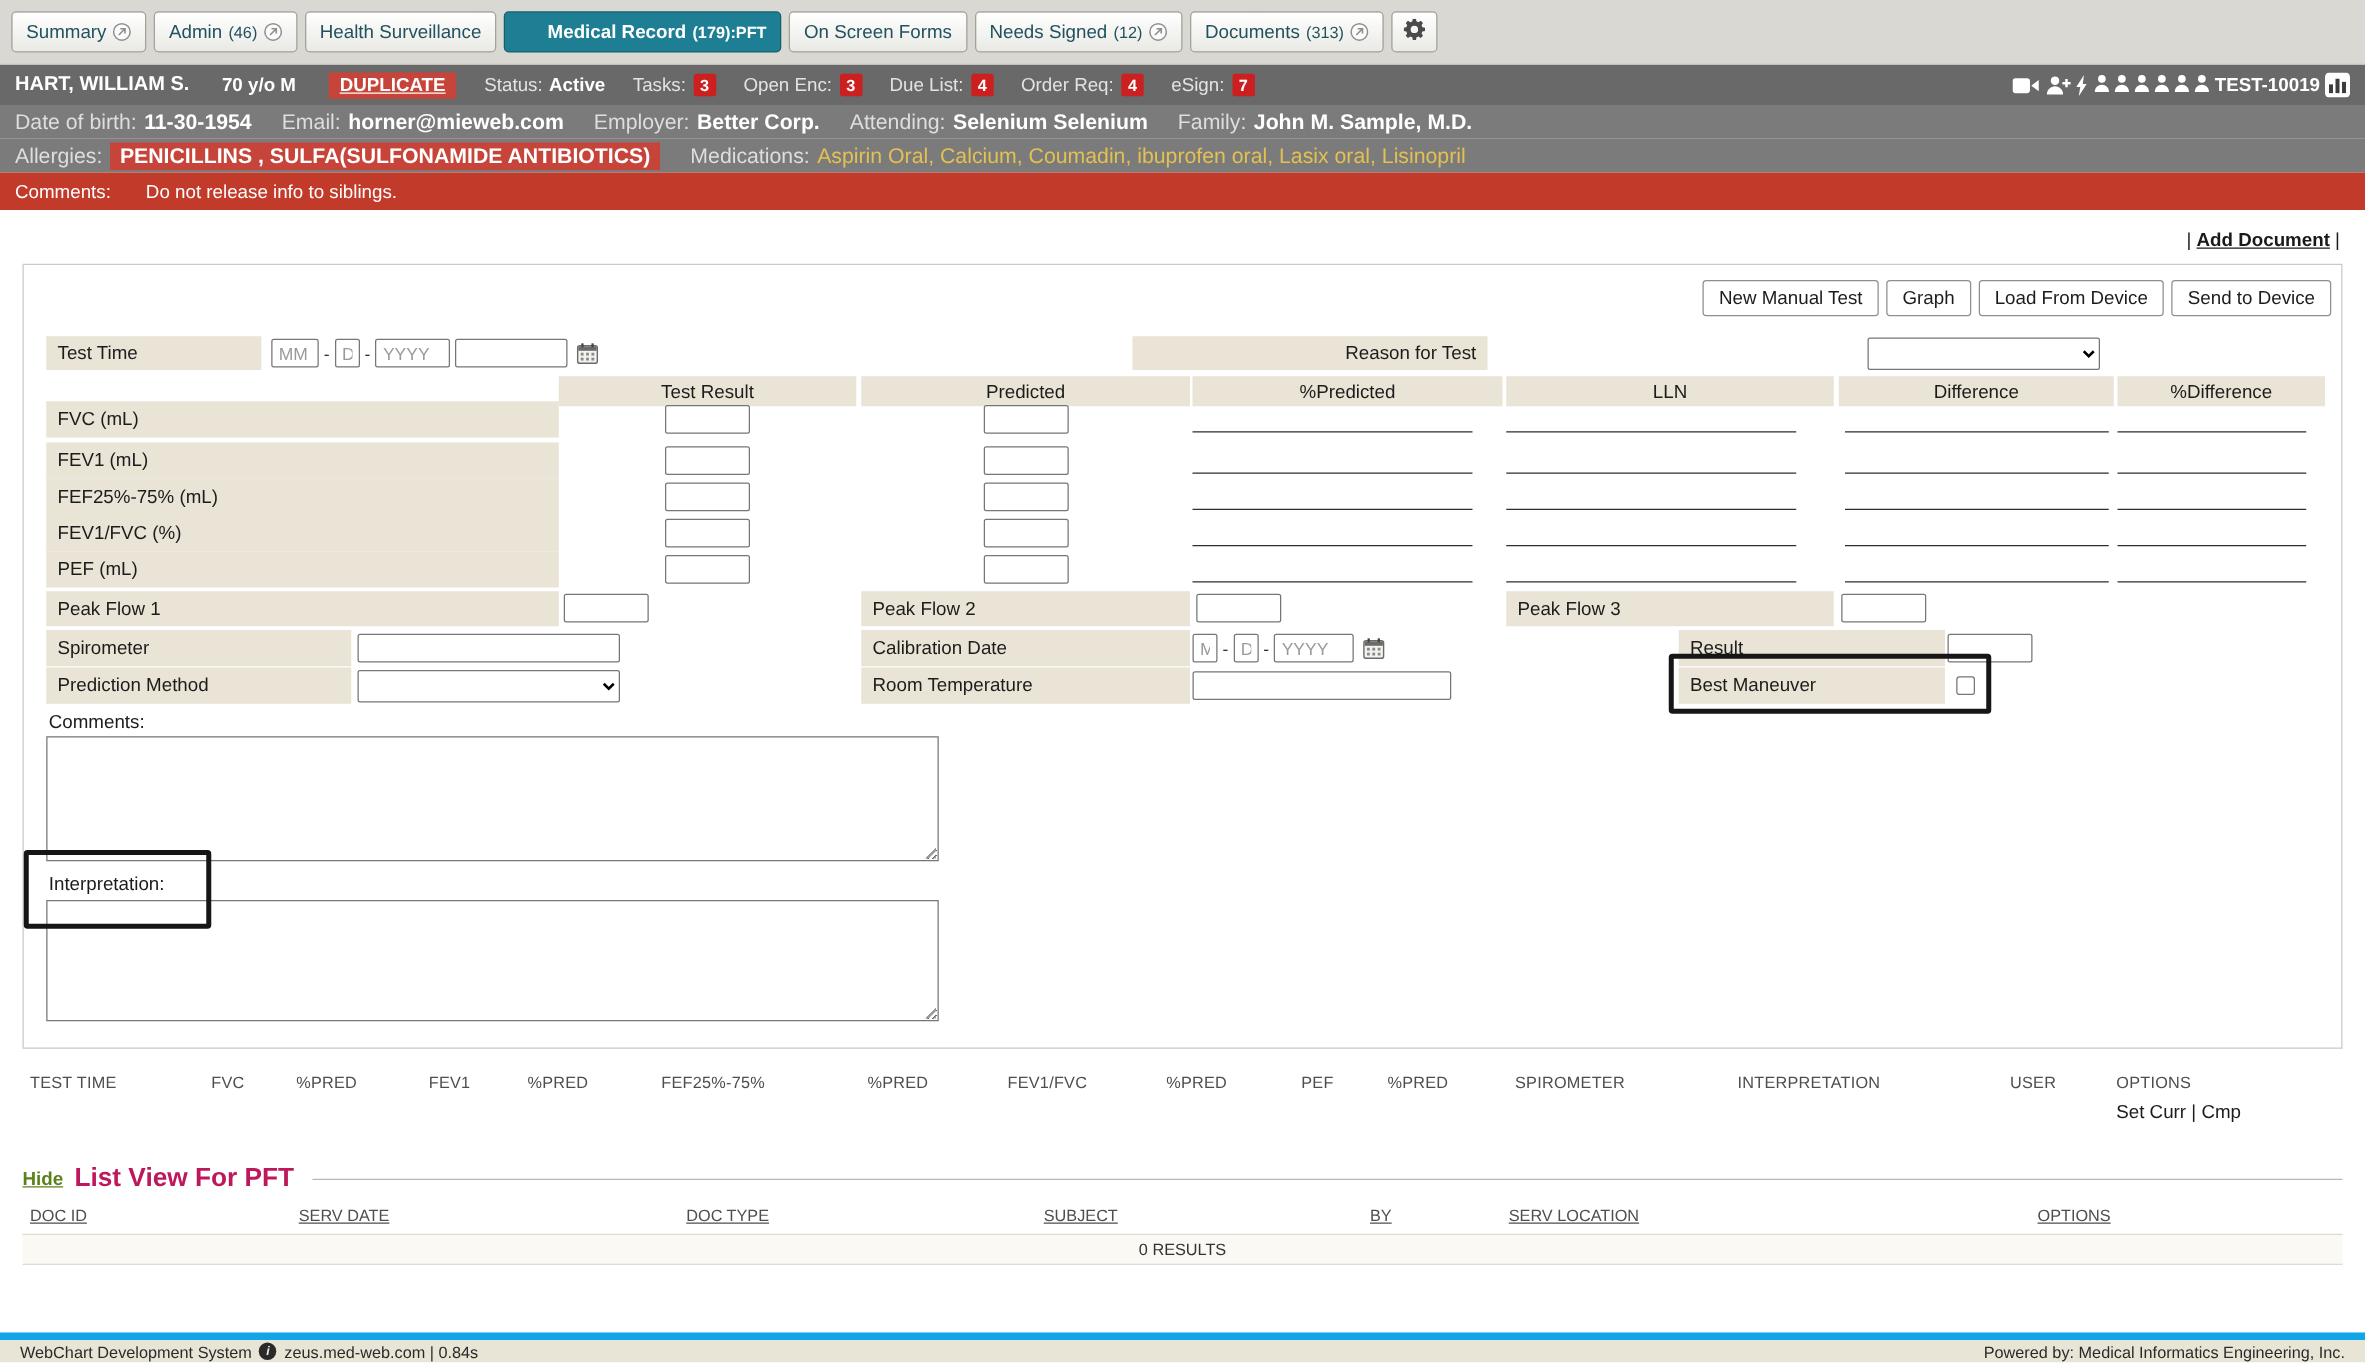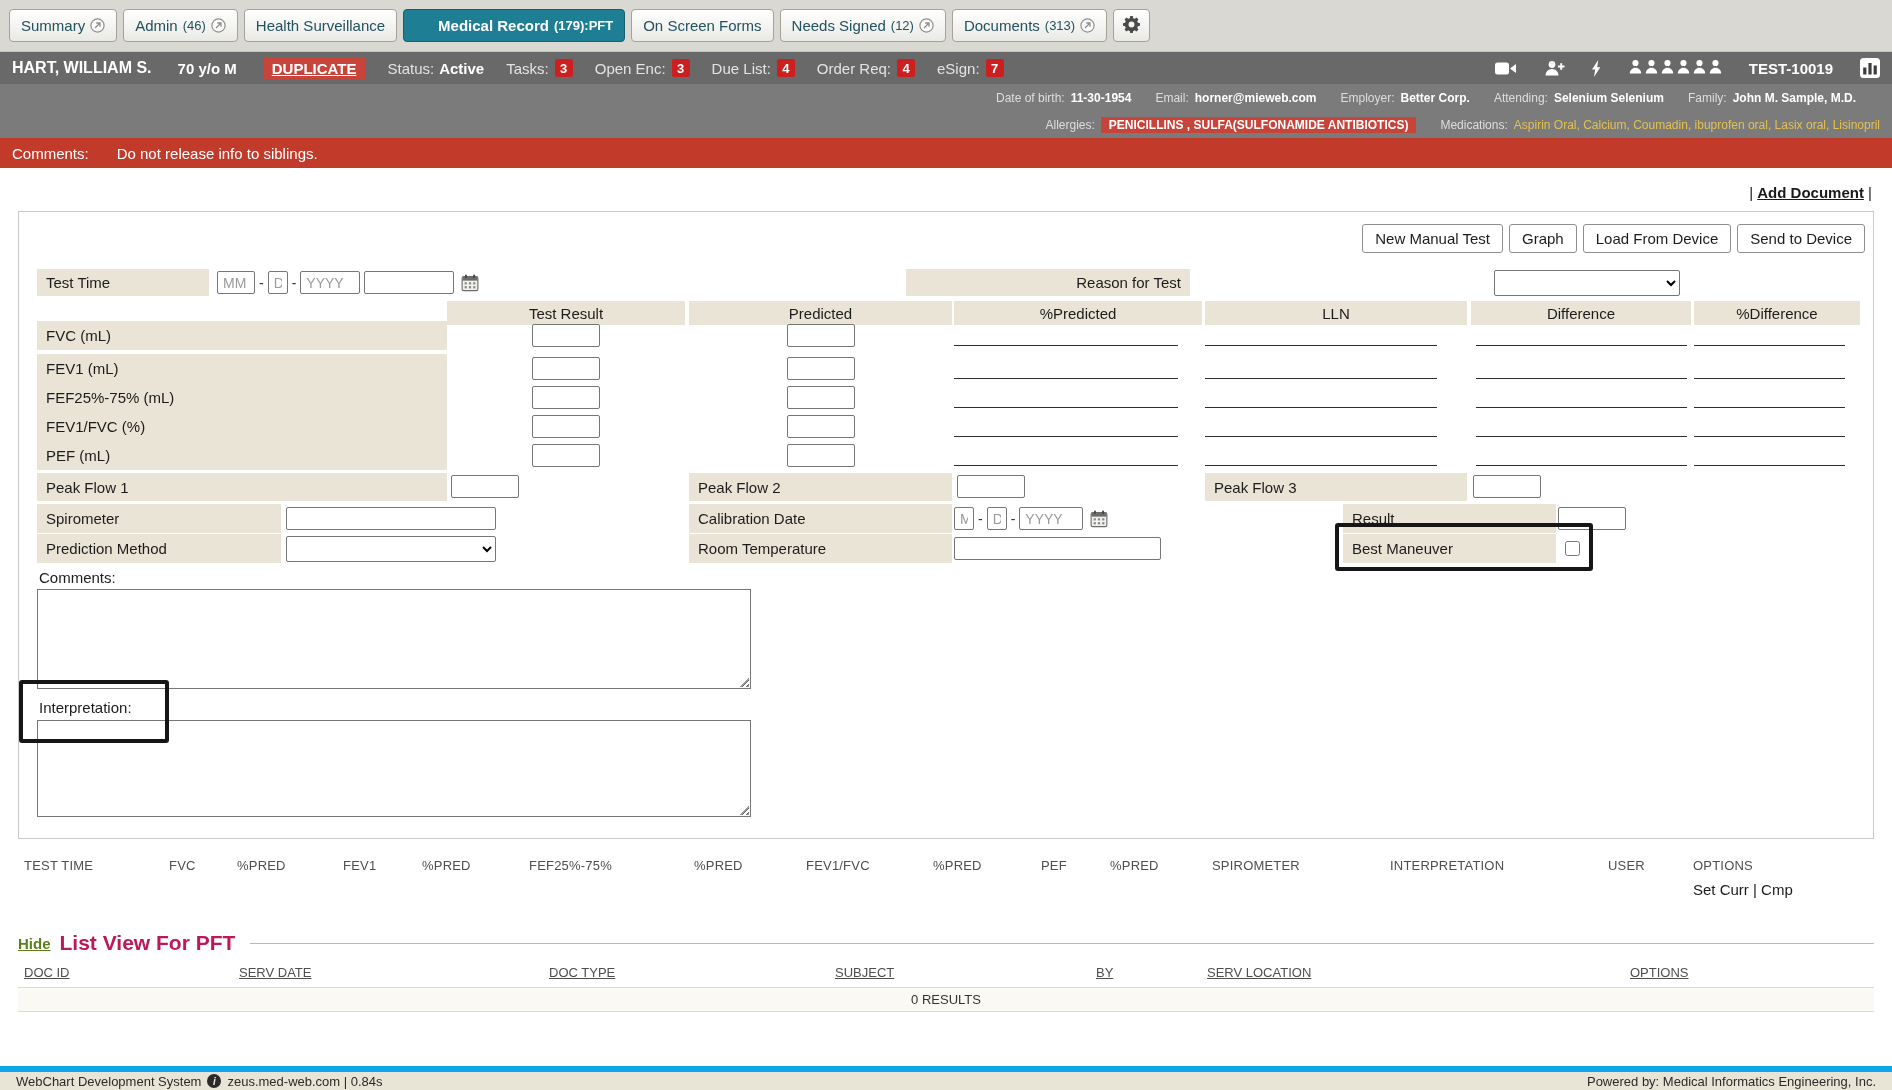--- a/index.html
+++ b/index.html
@@ -25,28 +25,28 @@
             padding:0 12px; font-size:15px; }
   .pname { font-weight:bold; font-size:16px; }
   .agesex { margin-left:26px; font-weight:bold; }
   .dup { margin-left:26px; background:#c64439; padding:2px 9px; font-weight:bold;
          text-decoration:underline; cursor:pointer; }
   .blabel { margin-left:22px; color:#e3e3e3; }
   .bval { margin-left:5px; font-weight:bold; }
   .badge { margin-left:6px; background:#cc1f1f; min-width:18px; height:18px; display:inline-flex;
            align-items:center; justify-content:center; font-weight:bold; font-size:13px;
            padding:0 4px; border-radius:2px; cursor:pointer; }
-  .bright { margin-left:auto; display:flex; align-items:center; gap:27px; }
+  .bright { margin-left:auto; display:flex; align-items:center; gap:4px; }
   .persons { display:flex; align-items:center; gap:3px; }
   .pid { font-weight:bold; }
   .icbtn { display:inline-flex; cursor:pointer; }
 
   
   .graybar { background:#7b7b7b; color:#fff; display:flex; align-items:center;
-             padding:0 12px; font-size:12px; height:27px;justify-content:flex-end; }
+             padding:0 12px; font-size:17px; height:27px; }
   .glabel { color:#dedede; margin-right:6px; white-space:nowrap; }
   .gval { font-weight:bold; margin-right:24px; white-space:nowrap; }
   .allergybox { background:#c64439; padding:1px 8px; font-weight:bold; margin-right:24px; cursor:pointer; }
   .med { color:#e3c052; cursor:pointer; white-space:nowrap; }
   .medsep { color:#e3c052; white-space:pre; }
 
   
   .comments { height:30px; background:#c23a2a; color:#fff; display:flex; align-items:center;
               padding:0 12px; font-size:15px; }
   .ctext { margin-left:28px; }

